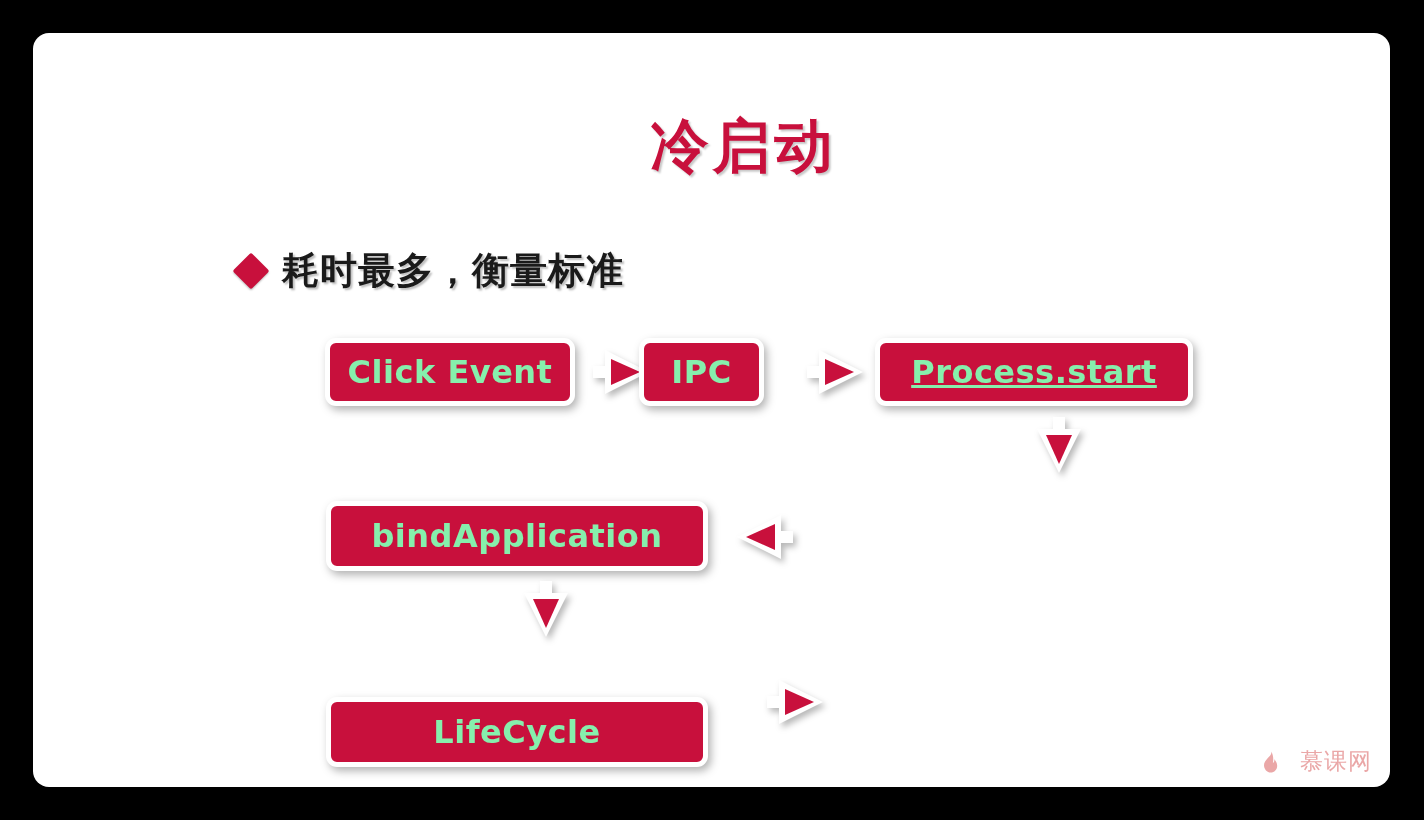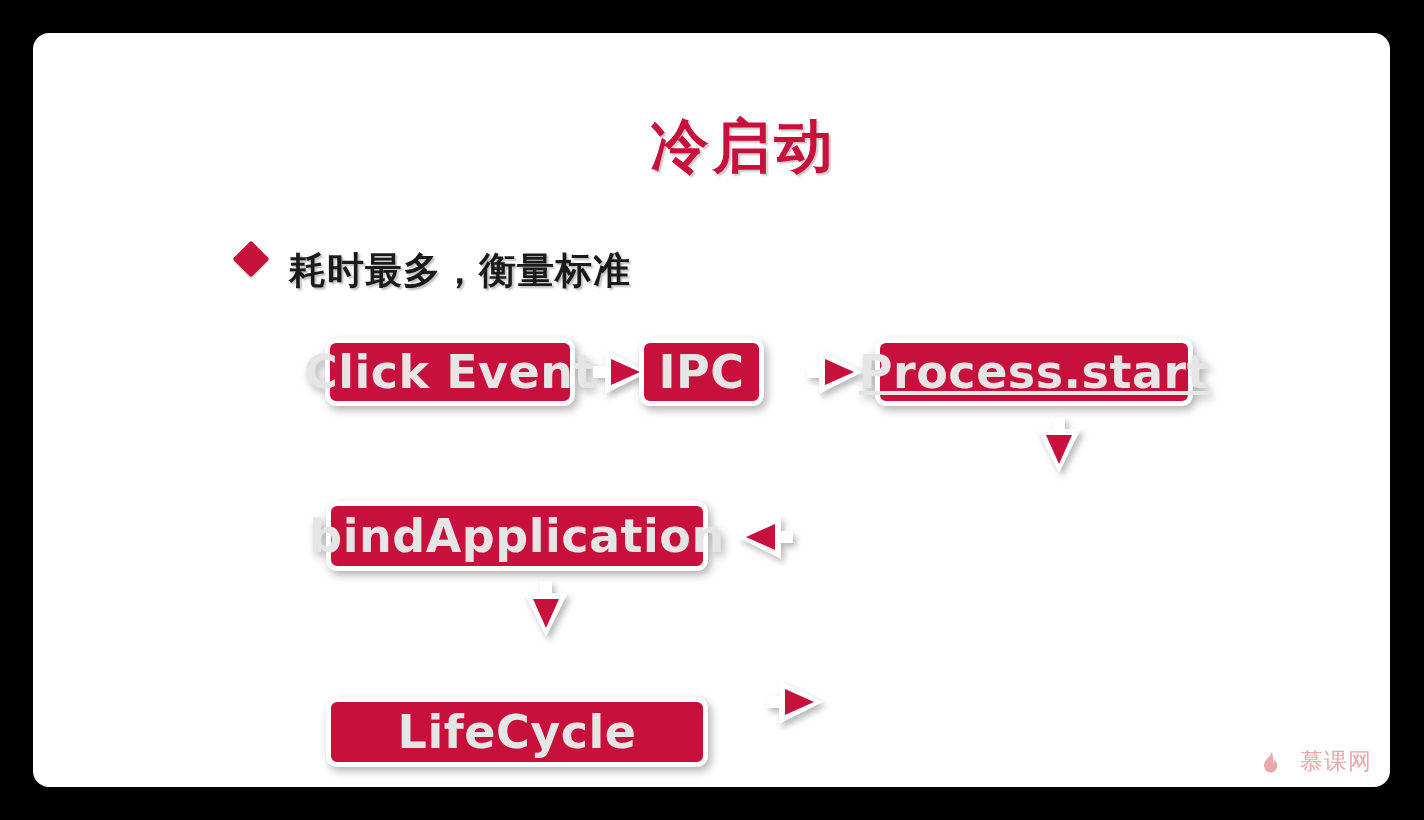--- a/index.html
+++ b/index.html
@@ -40,21 +40,22 @@
     font-family: "DejaVu Sans", "Liberation Sans", sans-serif;
     padding-left: 32px;
   }
 
   
   #bullet-row {
     position: absolute;
     left: 205px;
     top: 213px;
     display: flex;
-    gap: 25px;
+    align-items: center;
+    gap: 18px;
   }
   #bullet-diamond {
     width: 26px;
     height: 26px;
     background: #C8103C;
     transform: rotate(45deg);
     border-radius: 2px;
     flex: none;
     box-shadow: 1px 1px 2px rgba(0,0,0,0.25);
   }
@@ -79,23 +80,23 @@
 
   .node {
     position: absolute;
     background: #C8103C;
     border: 5px solid #ffffff;
     border-radius: 11px;
     box-sizing: border-box;
     display: flex;
     align-items: center;
     justify-content: center;
-    color: #e5e5e5;
+    color: #86efac;
     font-weight: bold;
-    font-size: 46px;
+    font-size: 32px;
     letter-spacing: 0.5px;
     filter: drop-shadow(3px 4px 4px rgba(0,0,0,0.30));
     white-space: nowrap;
     font-family: "DejaVu Sans", "Liberation Sans", sans-serif;
   }
 
   
   #node-click-event  { left: 292px; top: 305px; width: 250px; height: 68px; }
   #node-ipc          { left: 606px; top: 305px; width: 125px; height: 68px; }
   #node-process      { left: 842px; top: 305px; width: 318px; height: 68px; text-decoration: underline; }

